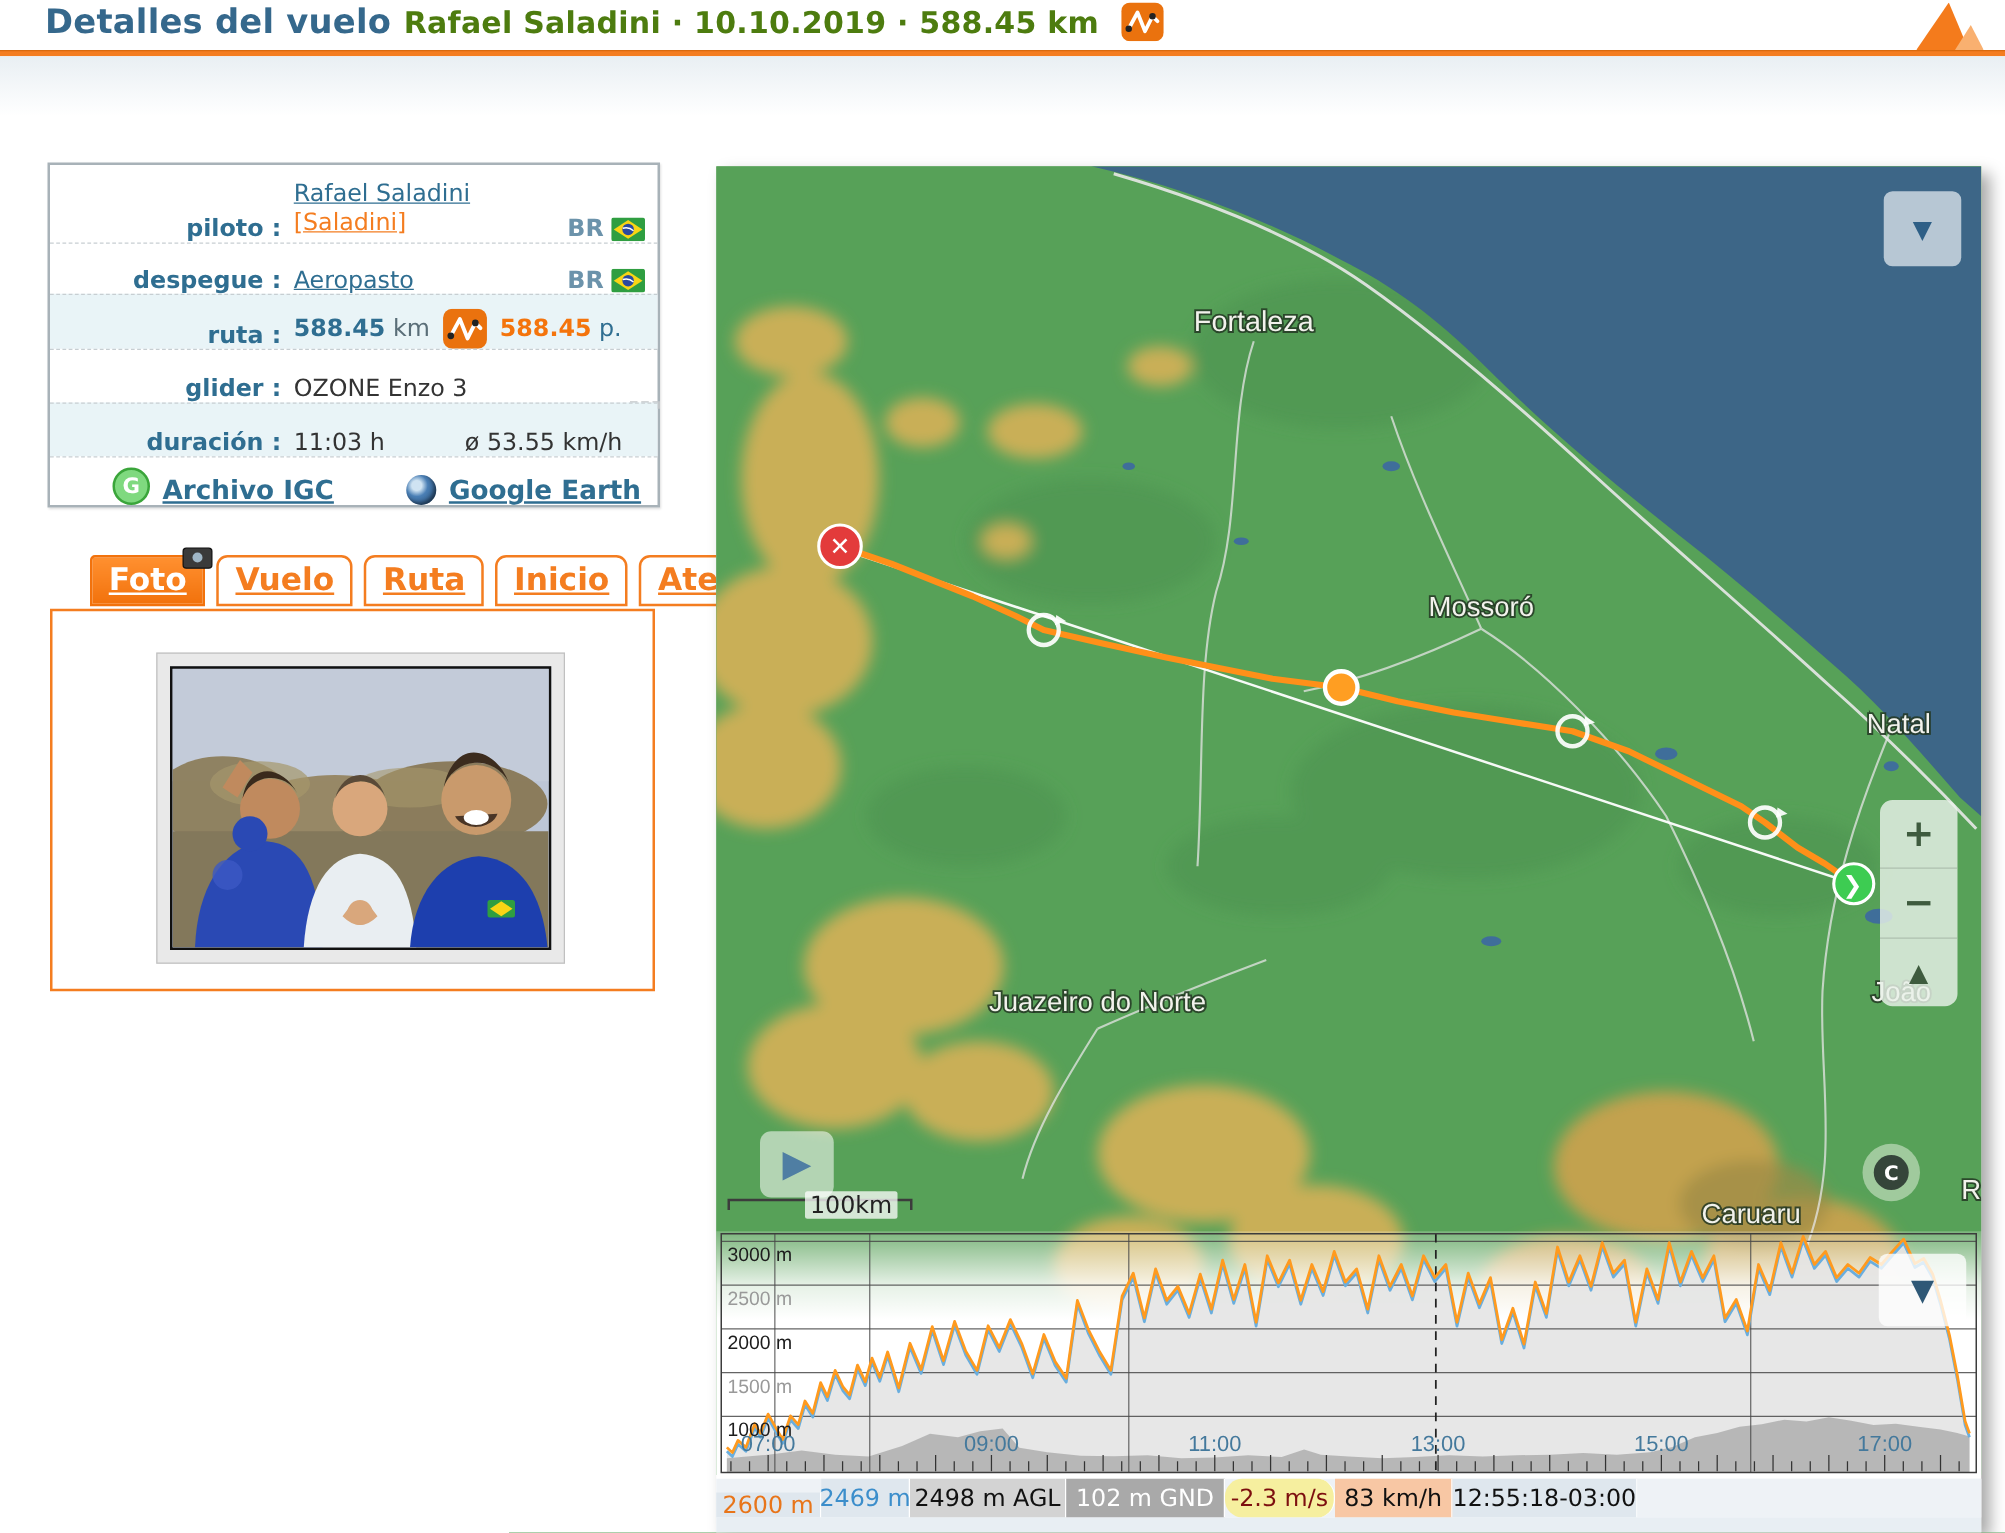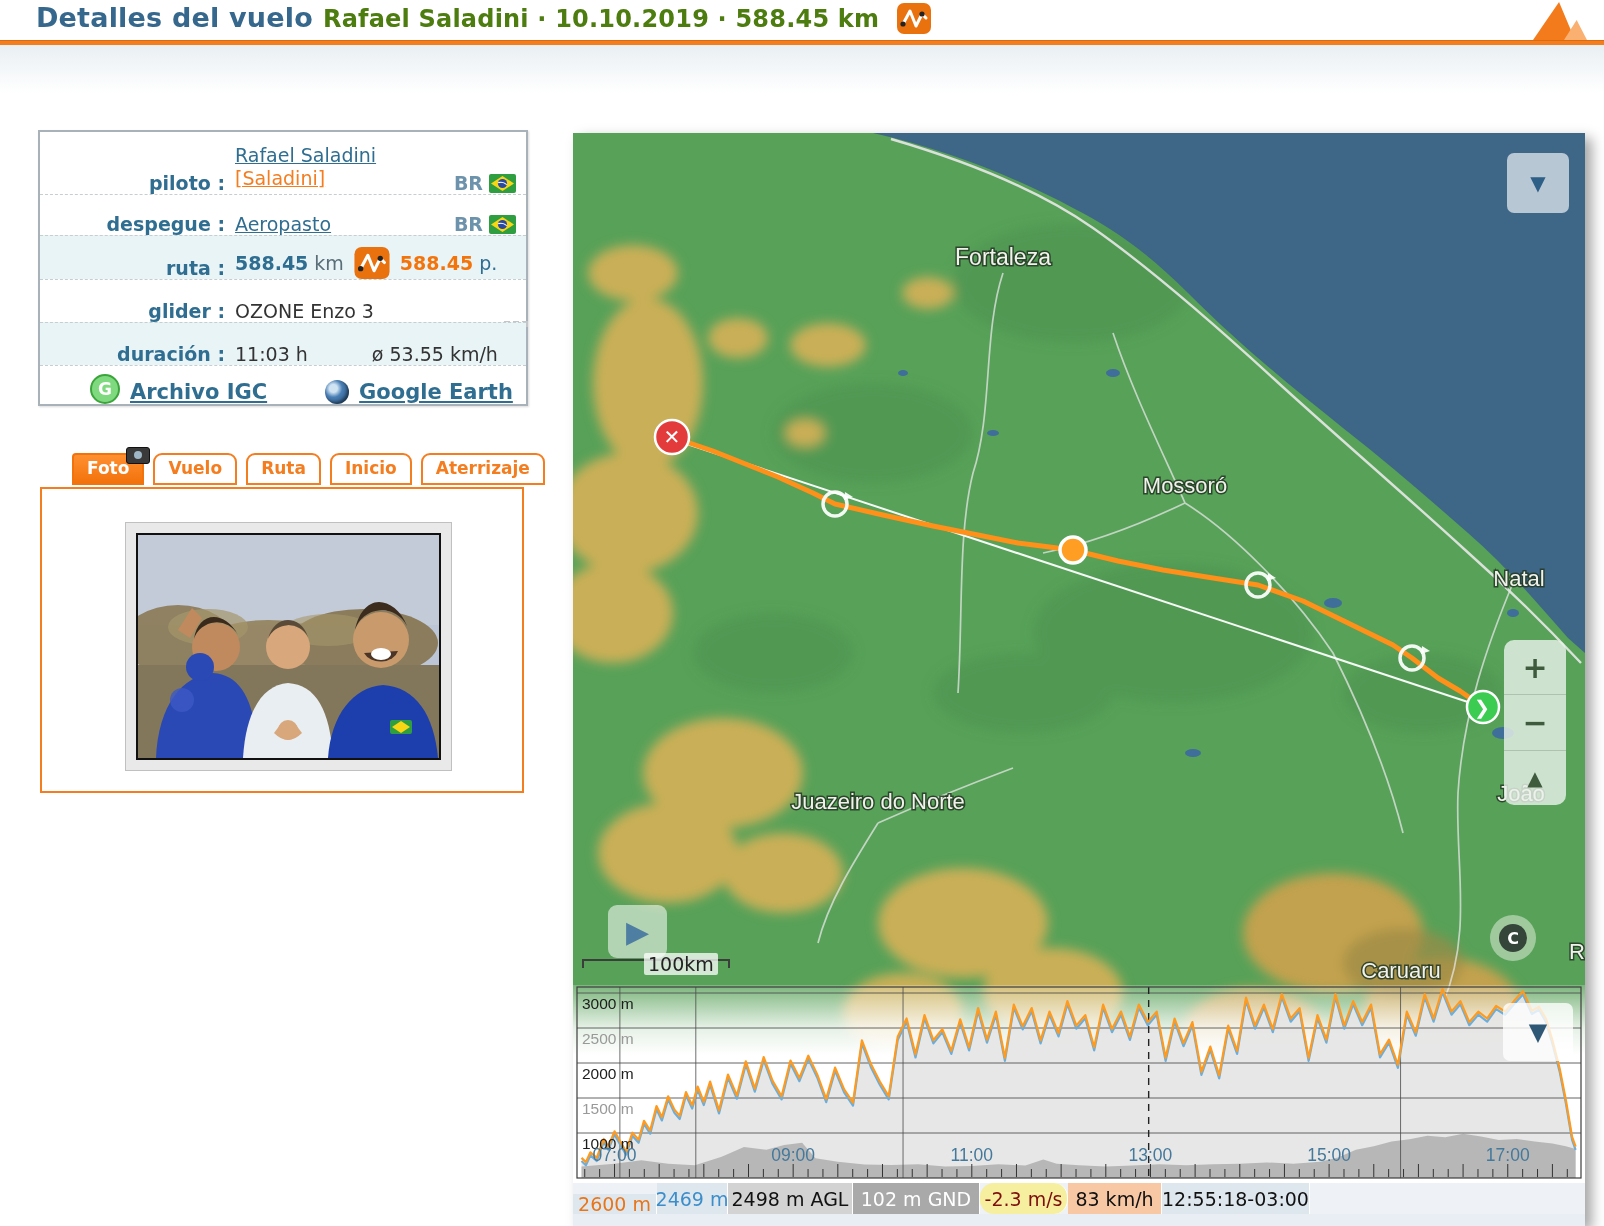--- a/index.html
+++ b/index.html
@@ -35,21 +35,21 @@
   .g-ico{display:inline-flex;width:26px;height:26px;border-radius:50%;background:#7fd97f;border:2px solid #3aa53a;
          color:#fff;font-weight:bold;font-size:17px;align-items:center;justify-content:center;}
   .globe-ico{display:inline-block;width:24px;height:24px;border-radius:50%;
          background:radial-gradient(circle at 35% 35%,#cfe3f2 18%,#4a7fb5 40%,#24496f 95%);box-shadow:inset -2px -2px 3px rgba(0,0,0,.4);}
   .grip{position:absolute;right:-2px;bottom:-5px;display:flex;gap:3px;}
   .grip span{width:6px;height:6px;background:#c2c6c9;display:block;}
 
   
   .tabs{position:absolute;left:72px;top:450px;display:flex;gap:9px;align-items:flex-end;height:35px;}
   .tab{border:2px solid #f47d20;border-radius:9px 9px 0 0;background:#fff;color:#f47d20;font-weight:bold;
-       font-size:17px;padding:3px 13px 5px;cursor:pointer;position:relative;}
+       font-size:25px;padding:3px 13px 5px;cursor:pointer;position:relative;text-decoration:underline;}
   .tab.active{background:linear-gradient(#ff9030,#f2720c);color:#fff;border-color:#f2720c;border-radius:4px 4px 0 0;}
   .cam{position:absolute;right:-8px;top:-8px;width:22px;height:15px;background:#3a3a3a;border-radius:3px;border:1px solid #111;}
   .cam:before{content:"";position:absolute;left:7px;top:3px;width:8px;height:8px;border-radius:50%;background:#9fb6c6;}
 
   
   .photo-panel{position:absolute;left:40px;top:487px;width:480px;height:302px;border:2px solid #f47d20;background:#fff;}
   .photo-frame{position:absolute;left:83px;top:33px;width:325px;height:247px;background:#e9e9e9;border:1px solid #c0c0c0;}
   .photo{position:absolute;left:10px;top:10px;width:301px;height:223px;border:2px solid #111;overflow:hidden;background:#b9c3d4;}
 
   

